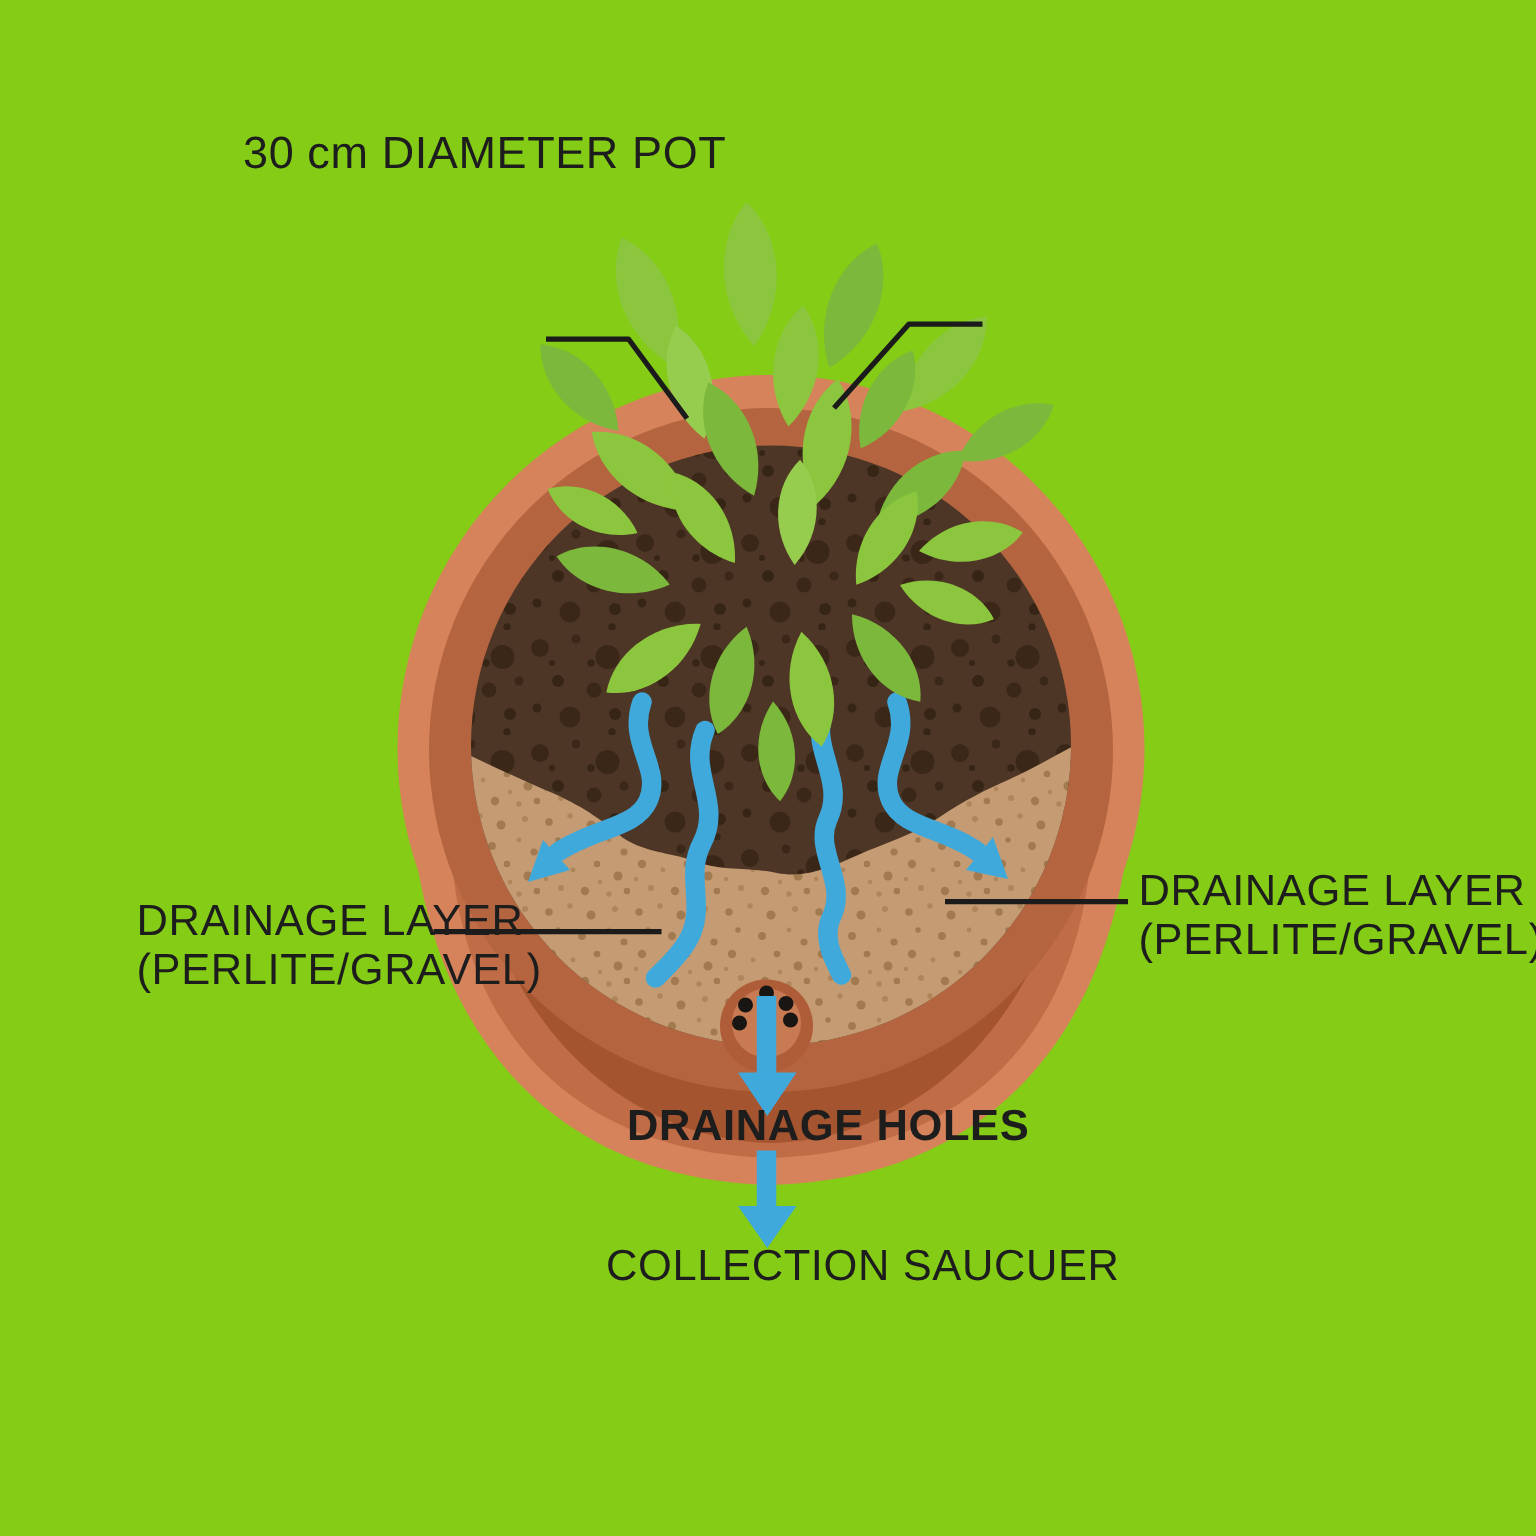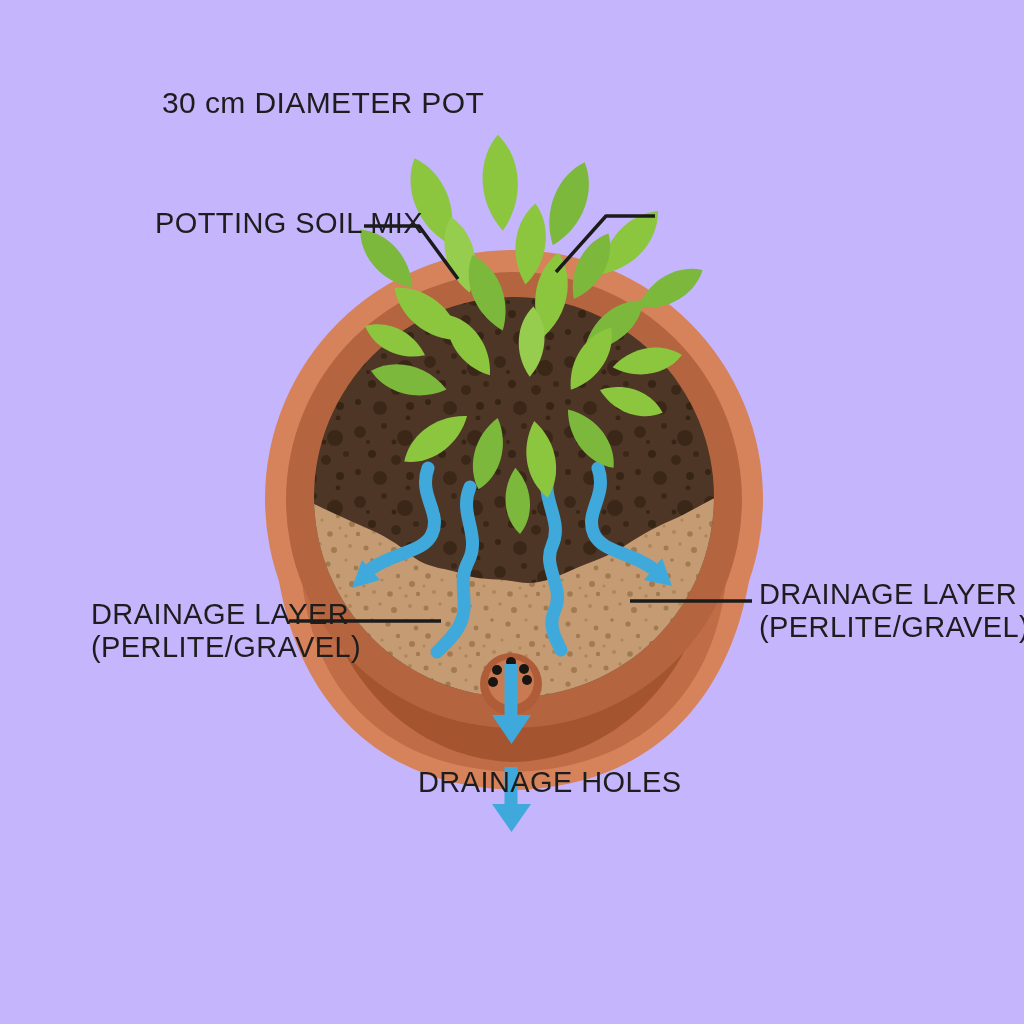--- a/index.html
+++ b/index.html
@@ -1,30 +1,30 @@
 <!DOCTYPE html>
 <html><head>
 <meta charset="utf-8">
 <style>
   html,body{margin:0;padding:0;background:#ffffff;}
   .stage{
-    position:relative;width:1024px;height:1024px;background:#c4b5fd;overflow:hidden;
+    position:relative;width:1024px;height:1024px;background:#84cc16;overflow:hidden;
     font-family:"Liberation Sans","DejaVu Sans",sans-serif;color:#1e1e1e;
   }
   .diagram-svg{position:absolute;left:0;top:0;width:1024px;height:1024px;}
   .lbl{
     position:absolute;font-size:29px;font-weight:400;letter-spacing:.4px;
     color:#1d1d1d;white-space:nowrap;line-height:33px;
   }
   .title{left:162px;top:86px;font-size:30px;}
   .lbl-potting{left:155px;top:207px;}
   .lbl-roots{left:663px;top:198px;}
   .lbl-drain-left{left:91px;top:598px;}
   .lbl-drain-right{left:759px;top:578px;}
-  .lbl-holes{left:418px;top:766px;}
+  .lbl-holes{left:418px;top:735px;font-weight:bold;}
   .lbl-saucer{left:404px;top:828px;}
 </style>
 </head>
 <body>
 
 <div class="stage">
 
   <svg class="diagram-svg" viewBox="0 0 1024 1024" aria-hidden="true">
     <defs>
       <pattern id="soilTex" width="70" height="70" patternUnits="userSpaceOnUse">
@@ -156,29 +156,29 @@
     <g stroke="#1b1b1b" stroke-width="3.5" fill="none" stroke-linejoin="round">
       <path d="M 364 226 L 419 226 L 458 279"></path>
       <path d="M 655 216 L 606 216 L 556 272"></path>
       <path d="M 289 621 L 441 621"></path>
       <path d="M 630 601 L 752 601"></path>
     </g>
   </svg>
 
   <div class="lbl title">30 cm DIAMETER POT</div>
 
-  <div class="lbl lbl-potting">POTTING SOIL MIX</div>
 
 
   <div class="lbl lbl-drain-left">
     <div>DRAINAGE LAYER</div>
     <div>(PERLITE/GRAVEL)</div>
   </div>
 
   <div class="lbl lbl-drain-right">
     <div>DRAINAGE LAYER</div>
     <div>(PERLITE/GRAVEL)</div>
   </div>
 
   <div class="lbl lbl-holes">DRAINAGE HOLES</div>
 
+  <div class="lbl lbl-saucer">COLLECTION SAUCUER</div>
 
 </div>
 
 </body></html>

